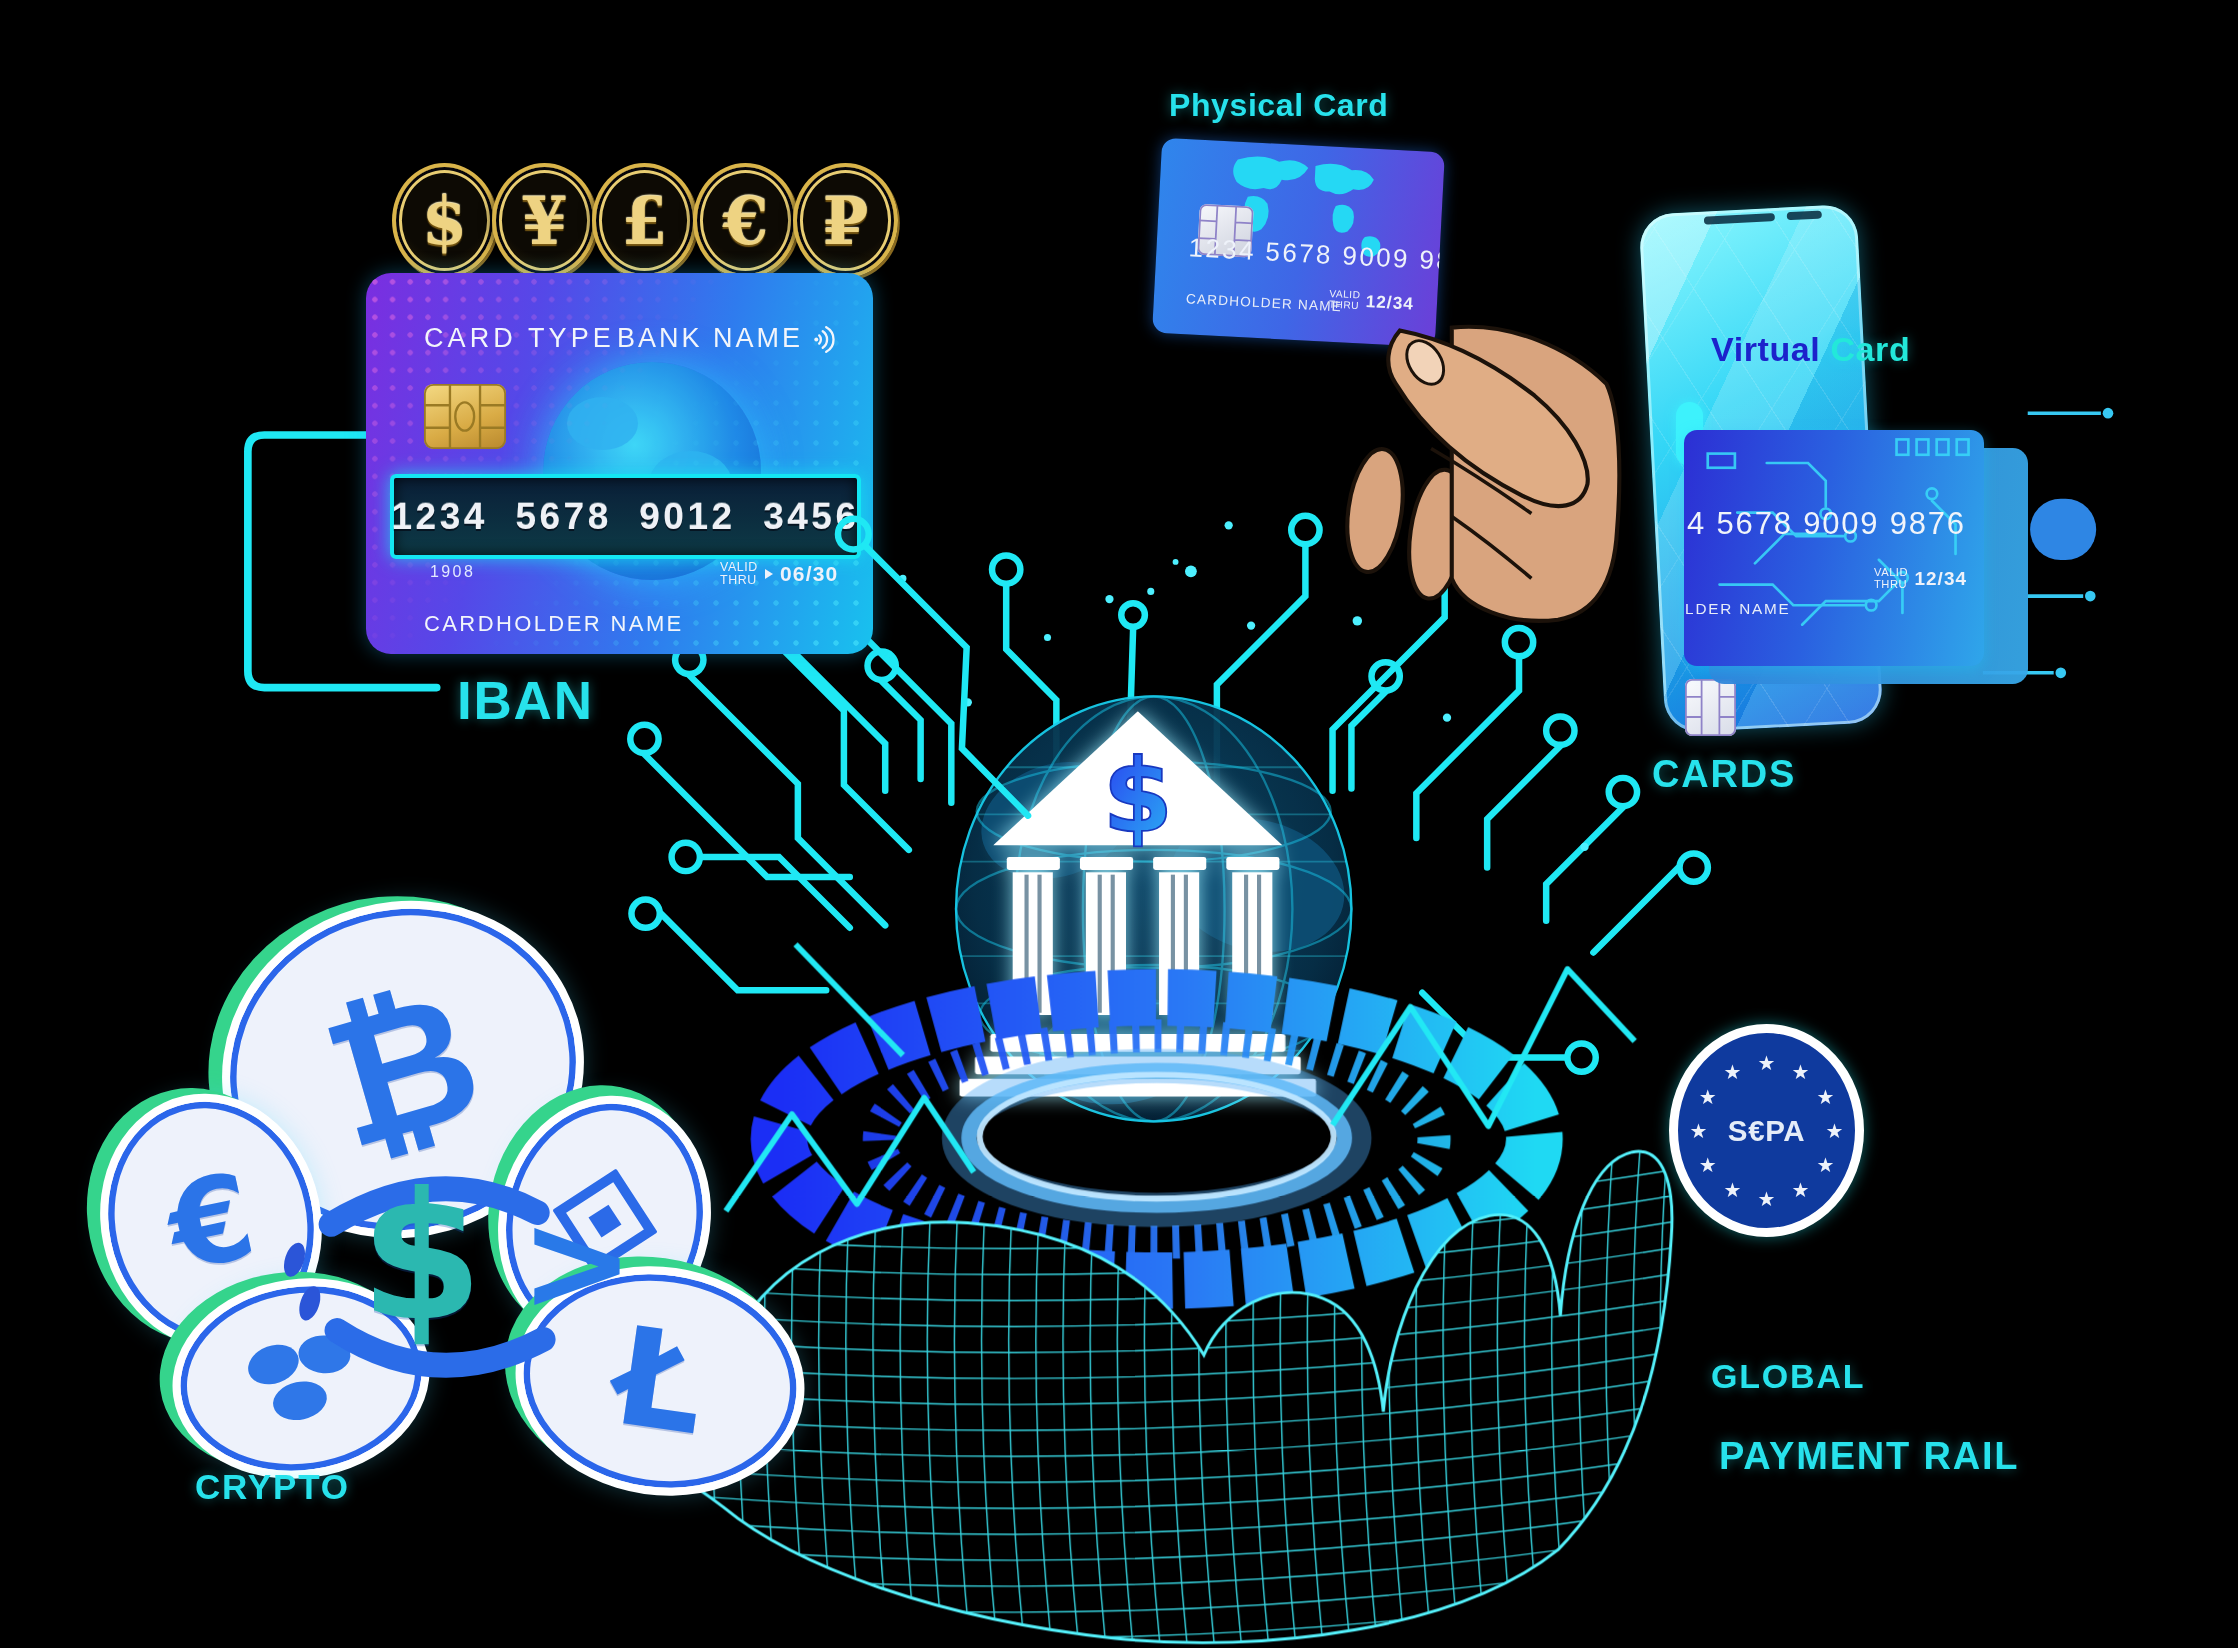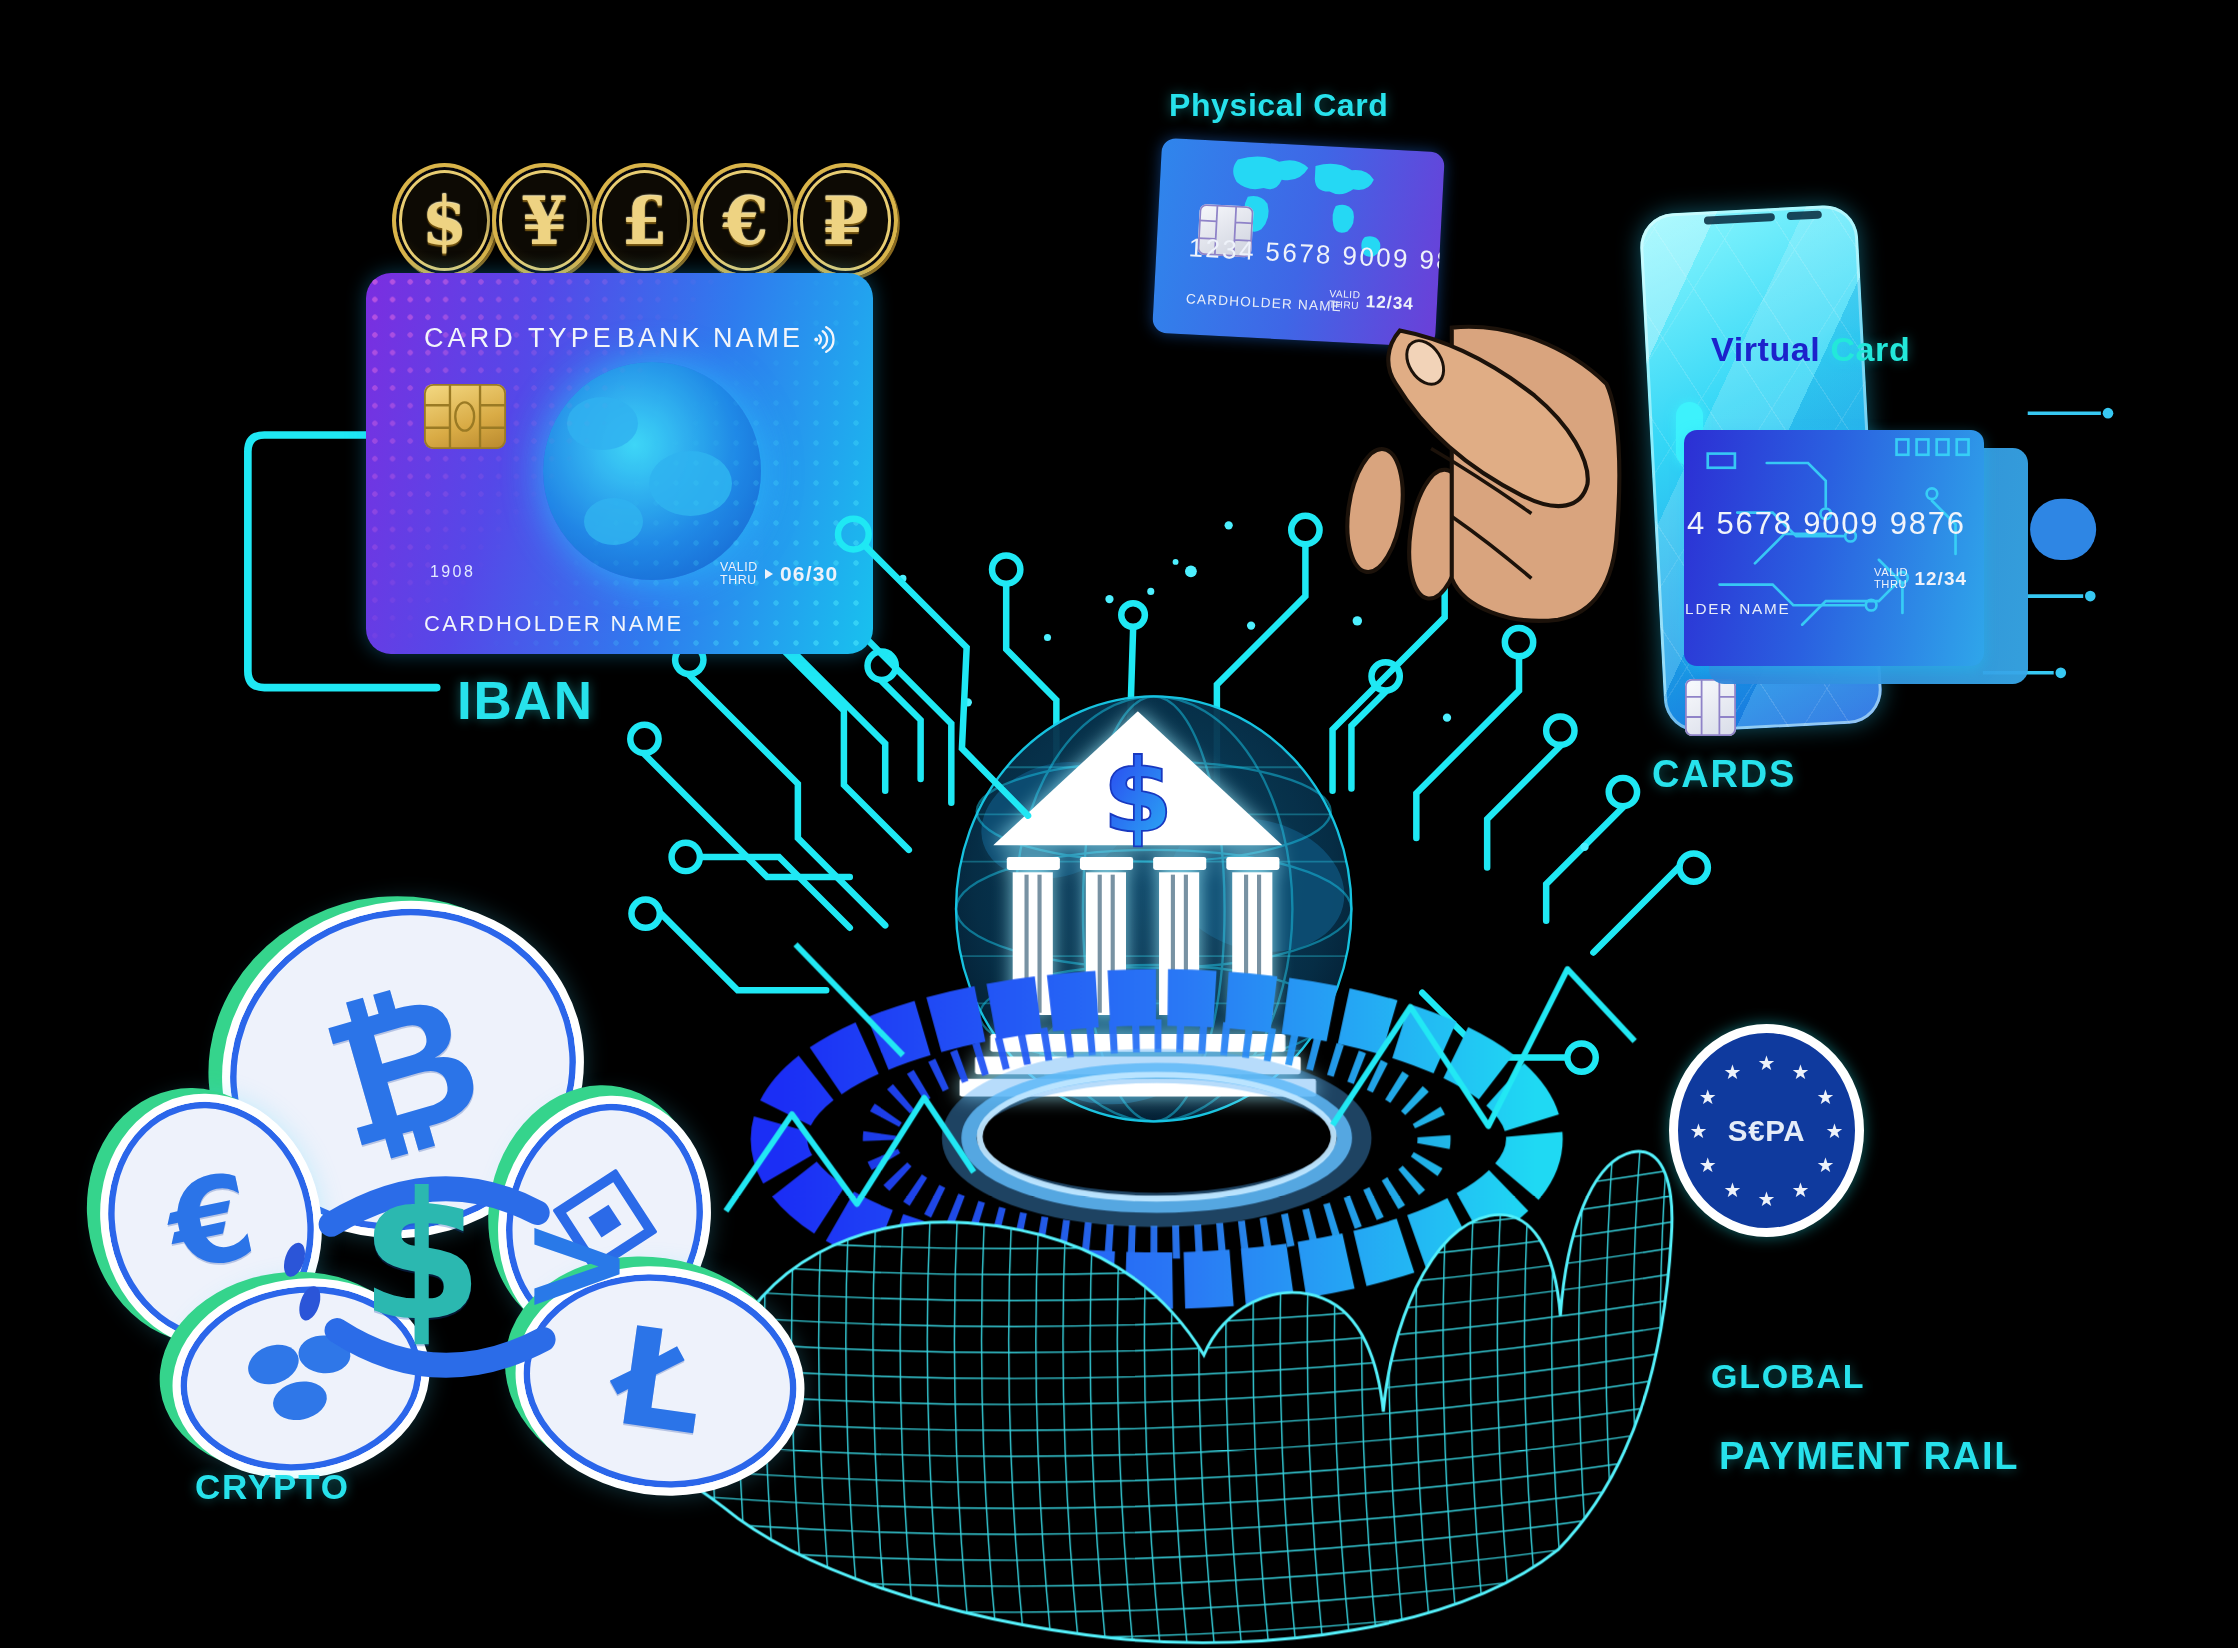--- a/index.html
+++ b/index.html
@@ -417,20 +417,23 @@
       <circle cx="9" cy="23" r="3.4" fill="#f2f5fb"></circle>
     </svg>
     <div class="mc-chip">
       <svg width="82" height="65" viewBox="0 0 139 110">
         <g fill="none" stroke="#9a7a24" stroke-width="4">
           <path d="M0,36 H44 M0,74 H44 M95,36 H139 M95,74 H139 M44,0 V110 M95,0 V110"></path>
           <ellipse cx="69" cy="55" rx="16" ry="24"></ellipse>
         </g>
       </svg>
     </div>
+    <div class="mc-band">
+      <span class="mc-number">1234  5678  9012  3456</span>
+    </div>
     <div class="mc-small">1908</div>
     <div class="valid mc-valid">
       <span class="vt">
           <span>VALID</span>
           <span>THRU</span>
         </span>
       <span class="tri"></span>
       <span class="vv">06/30</span>
     </div>
     <div class="mc-holder">CARDHOLDER NAME</div>

